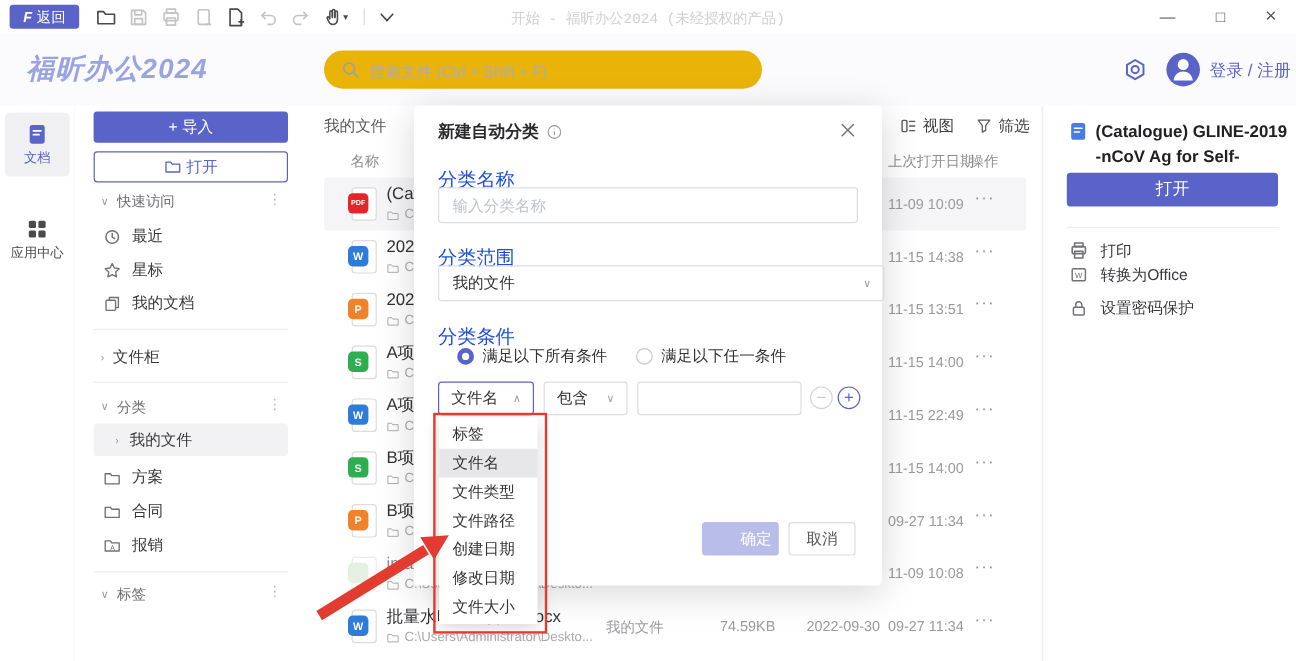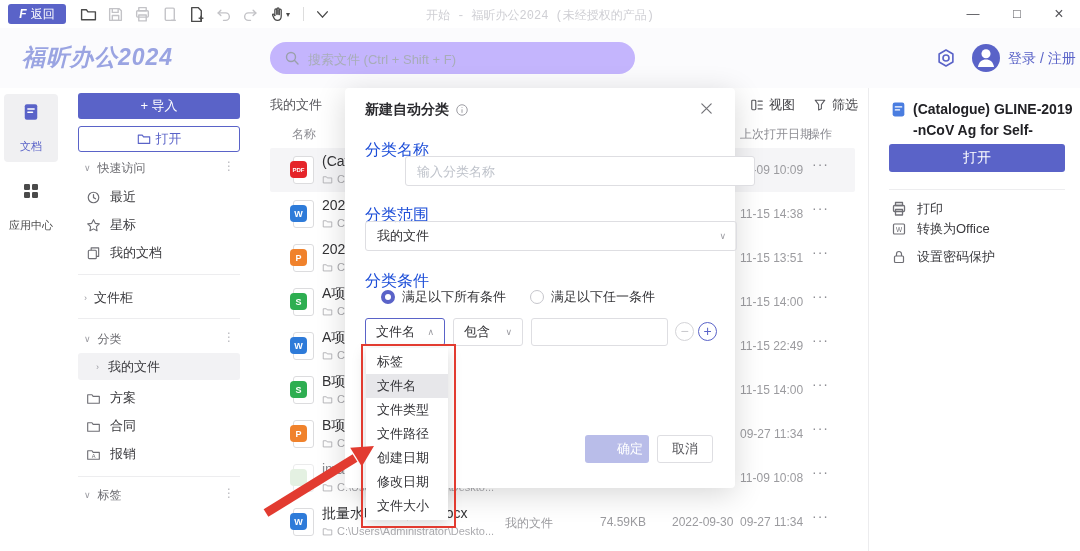--- a/index.html
+++ b/index.html
@@ -12,32 +12,32 @@
   .backlogo{font-style:italic;font-weight:bold;font-size:12px;}
   .tbicons{position:absolute;left:80px;top:0;height:28px;display:flex;align-items:center;gap:10px;}
   .tbi{width:17px;height:17px;color:#4a4a4a;}
   .tbi.dis{color:#c3c3c7;}
   .tbsep{width:1px;height:14px;background:#ddd;}
   .wintitle{position:absolute;left:340px;top:7px;width:400px;text-align:center;font-size:12px;color:#cfcfd4;font-family:Liberation Mono, monospace;}
   .winctl{position:absolute;top:5px;width:30px;height:18px;text-align:center;font-size:13px;color:#55555a;line-height:18px;cursor:pointer;}
   
   .appbar{left:0;top:28px;width:1080px;height:60px;background:#fbfbfd;}
   .applogo{position:absolute;left:22px;top:14px;font-size:23px;font-weight:bold;font-style:italic;color:#9aa4e2;letter-spacing:1px;}
-  .searchpill{position:absolute;left:270px;top:14px;width:365px;height:32px;background:#c4b5fd;border-radius:16px;}
+  .searchpill{position:absolute;left:270px;top:14px;width:365px;height:32px;background:#eab308;border-radius:16px;}
   .searchpill svg{position:absolute;left:14px;top:8px;color:#9aa0ab;}
   .searchinput{position:absolute;left:36px;top:0;width:320px;height:32px;border:none;background:transparent;outline:none;font-size:13px;color:#333;font-family:inherit;}
   .searchinput::placeholder{color:#a8adb8;}
   .gearbtn{position:absolute;left:936px;top:20px;width:20px;height:20px;color:#5a63c8;cursor:pointer;}
   .avatar{position:absolute;left:972px;top:16px;width:28px;height:28px;border-radius:50%;background:#5a63c8;cursor:pointer;}
   .loginlink{position:absolute;left:1008px;top:22px;font-size:14px;color:#5a63c8;cursor:pointer;}
   
   .rail{left:0;top:88px;width:62px;height:463px;background:#fff;border-right:1px solid #ececee;}
   .railitem{position:absolute;left:4px;width:54px;text-align:center;cursor:pointer;}
   .railitem .ric{margin:0 auto;width:20px;height:20px;}
-  .raillabel{font-size:11px;margin-top:17px;}
+  .raillabel{font-size:11px;margin-top:2px;}
   .railsel{background:#f0f0f2;border-radius:4px;padding:8px 0;color:#5a63c8;}
   .railplain{color:#4a4a4a;padding:8px 0;}
   
   .sidebar{left:62px;top:88px;width:193px;height:463px;background:#fff;border-right:1px solid #ececee;}
   .btn-import{position:absolute;left:16px;top:5px;width:162px;height:26px;background:#5a63c8;color:#fff;border:none;border-radius:3px;font-size:13px;cursor:pointer;font-family:inherit;}
   .btn-open{position:absolute;left:16px;top:38px;width:162px;height:26px;background:#fff;color:#5a63c8;border:1px solid #5a63c8;border-radius:3px;font-size:13px;cursor:pointer;display:flex;align-items:center;justify-content:center;gap:5px;font-family:inherit;}
   .sbsection{position:absolute;left:22px;height:18px;display:flex;align-items:center;gap:7px;font-size:12px;color:#6b6b70;cursor:pointer;}
   .sbsection .chev{font-size:9px;color:#9a9aa0;}
   .sbdots{position:absolute;left:160px;font-size:12px;color:#b8b8bd;width:14px;text-align:center;cursor:pointer;}
   .sbitem{position:absolute;left:24px;height:22px;display:flex;align-items:center;gap:9px;font-size:13px;color:#3a3a3e;cursor:pointer;}
@@ -77,21 +77,21 @@
   .btn-popen{position:absolute;left:20px;top:56px;width:176px;height:28px;background:#5a63c8;color:#fff;border:none;border-radius:3px;font-size:14px;cursor:pointer;font-family:inherit;}
   .pdivider{position:absolute;left:20px;top:101px;width:176px;height:1px;background:#ededef;}
   .pact{position:absolute;left:22px;height:20px;display:flex;align-items:center;gap:10px;font-size:13px;color:#3a3a3e;cursor:pointer;}
   .pact svg{color:#6f6f75;}
   
   .modal{left:345px;top:88px;width:390px;height:400px;background:#fff;border-radius:4px;box-shadow:0 6px 30px rgba(0,0,0,0.16);z-index:10;}
   .mtitle{position:absolute;left:20px;top:13px;font-size:14px;font-weight:bold;color:#2b2b2f;display:flex;align-items:center;gap:6px;}
   .mtitle svg{color:#9a9aa0;}
   .mclose{position:absolute;left:354px;top:13px;width:16px;height:16px;color:#737378;cursor:pointer;}
   .mlabel{position:absolute;left:20px;font-size:16px;font-weight:normal;color:#1d4ed8;}
-  .minput{position:absolute;left:20px;width:326px;height:28px;border:1px solid #dedee2;border-radius:3px;padding:0 11px;font-size:13px;color:#333;outline:none;font-family:inherit;margin-left:40px;}
+  .minput{position:absolute;left:20px;width:326px;height:28px;border:1px solid #dedee2;border-radius:3px;padding:0 11px;font-size:13px;color:#333;outline:none;font-family:inherit;}
   .minput::placeholder{color:#bfc3cb;}
   .mselect{position:absolute;left:20px;width:348px;height:28px;border:1px solid #dedee2;border-radius:3px;font-size:13px;color:#333337;display:flex;align-items:center;padding:0 11px;cursor:pointer;}
   .mselect .chevd{position:absolute;right:10px;font-size:9px;color:#9a9aa0;}
   .mradio{position:absolute;display:flex;align-items:center;gap:7px;font-size:13px;color:#333337;cursor:pointer;}
   .rdot{width:14px;height:14px;border-radius:50%;box-sizing:border-box;}
   .rdot.on{border:4px solid #5a63c8;background:#fff;}
   .rdot.off{border:1px solid #c6c6cc;background:#fff;}
   .csel{position:absolute;top:230px;height:28px;border-radius:3px;font-size:13px;color:#333337;display:flex;align-items:center;padding:0 10px;box-sizing:border-box;cursor:pointer;}
   .csel .chevd{margin-left:auto;font-size:9px;color:#9a9aa0;}
   .cinput{position:absolute;top:230px;left:186px;width:137px;height:28px;border:1px solid #dedee2;border-radius:3px;box-sizing:border-box;padding:0 8px;font-size:13px;outline:none;font-family:inherit;}

